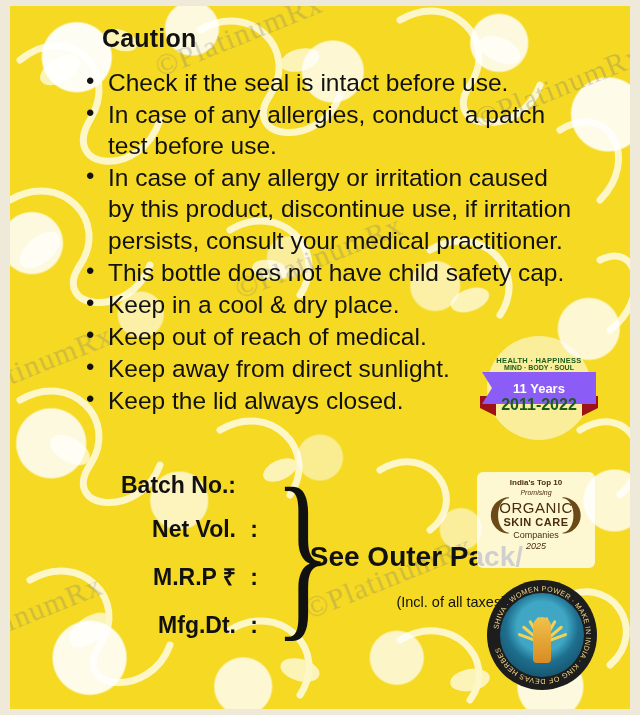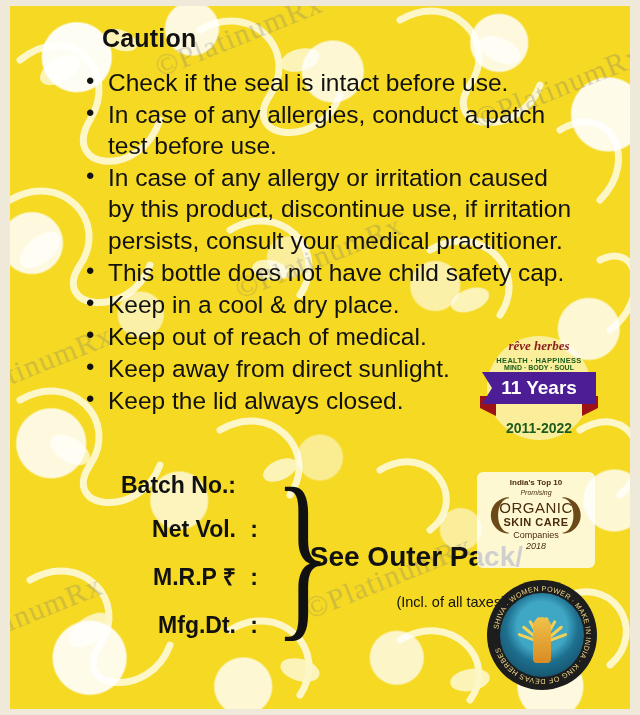--- a/index.html
+++ b/index.html
@@ -169,34 +169,34 @@
     font-style: italic;
   }
   .yrs-sub {
     position: absolute; left: 0; top: 24px; width: 130px;
     text-align: center; font-size: 7.5px; font-weight: bold; color: #1c5c1c;
     letter-spacing: 0.3px;
   }
   .yrs-ribbon {
     position: absolute; left: 8px; top: 40px;
     width: 114px; height: 32px;
-    background: #4c1d95;
+    background: #8b5cf6;
     display: flex; align-items: center; justify-content: center;
-    color: #ffffff; font-weight: bold; font-size: 19px;
+    color: #ffffff; font-weight: bold; font-size: 13px;
     clip-path: polygon(0 0, 100% 0, 100% 100%, 0 100%, 10px 50%);
     box-shadow: 0 2px 0 rgba(0,0,0,0.25);
   }
   .yrs-ribbon-l, .yrs-ribbon-r {
     position: absolute; top: 64px; width: 16px; height: 20px; background: #9d1217;
   }
   .yrs-ribbon-l { left: 6px; clip-path: polygon(0 0, 100% 0, 100% 100%, 0 60%); }
   .yrs-ribbon-r { right: 6px; clip-path: polygon(0 0, 100% 0, 100% 60%, 0 100%); }
   .yrs-bottom {
-    position: absolute; left: 0; top: 88px; width: 130px;
-    text-align: center; font-size: 14px; font-weight: bold; color: #1c5c1c;
+    position: absolute; left: 0; top: 64px; width: 130px;
+    text-align: center; font-size: 16px; font-weight: bold; color: #1c5c1c;
   }
   .yrs-sub2 {
     position: absolute; left: 0; top: 32px; width: 130px;
     text-align: center; font-size: 7px; font-weight: bold; color: #1c5c1c;
   }
 
   
   #badge-organic { left: 477px; top: 472px; width: 118px; height: 96px; }
   .org-wrap {
     position: relative; width: 118px; height: 96px;
@@ -342,40 +342,39 @@
 
     <div class="brace">}</div>
     <div class="see-outer">
       <div>See Outer Pack/</div>
     </div>
   </div>
 
   <div class="badge" id="badge-11-years">
     <div class="yrs-wrap">
       <div class="yrs-circle"></div>
-      <div class="yrs-top">rêve herbes</div>
       <div class="yrs-sub">HEALTH · HAPPINESS</div>
       <div class="yrs-sub2">MIND · BODY · SOUL</div>
       <div class="yrs-ribbon-l"></div>
       <div class="yrs-ribbon-r"></div>
       <div class="yrs-ribbon">11 Years</div>
       <div class="yrs-bottom">2011-2022</div>
     </div>
   </div>
 
   <div class="badge" id="badge-organic">
     <div class="org-wrap">
       <div class="org-laurel-l">❨</div>
       <div class="org-laurel-r">❨</div>
       <div class="org-l1">India's Top 10</div>
       <div class="org-l2">Promising</div>
       <div class="org-l3">ORGANIC</div>
       <div class="org-l4">SKIN CARE</div>
       <div class="org-l5">Companies</div>
-      <div class="org-l6">2018</div>
+      <div class="org-l6">2025</div>
     </div>
   </div>
 
   <div class="badge" id="badge-emblem">
     <div class="emblem-wrap">
       <div class="emb-outer"></div>
       <svg class="emb-ring-text" viewBox="0 0 110 110" xmlns="http://www.w3.org/2000/svg">
         <defs>
           <path id="ringpath" d="M55,55 m-44,0 a44,44 0 1,1 88,0 a44,44 0 1,1 -88,0"></path>
         </defs>

